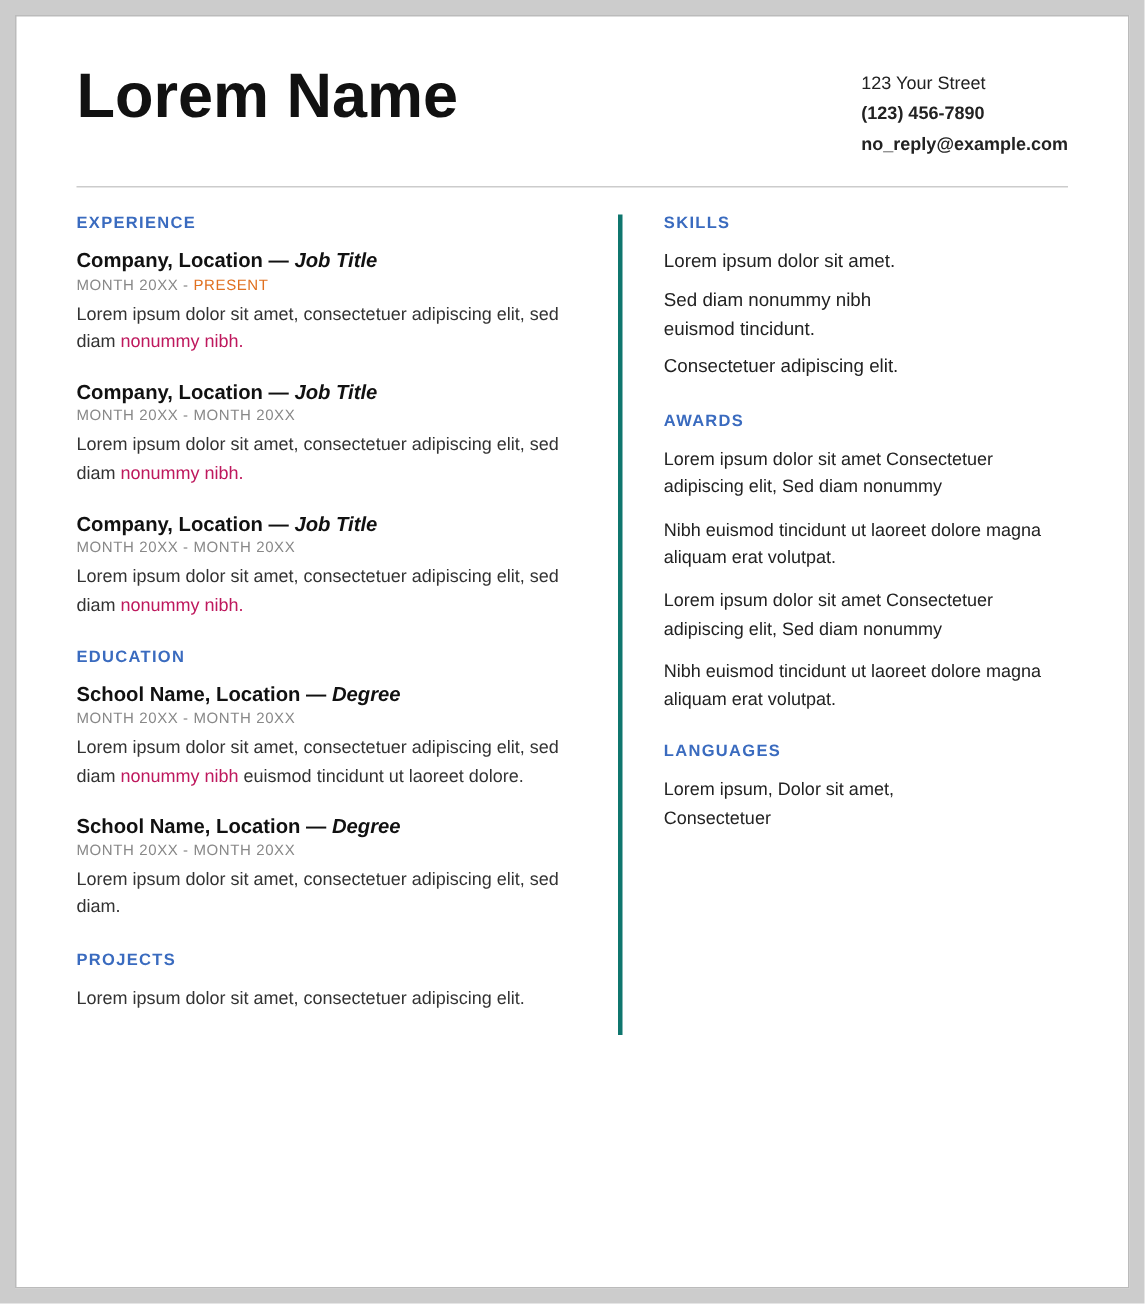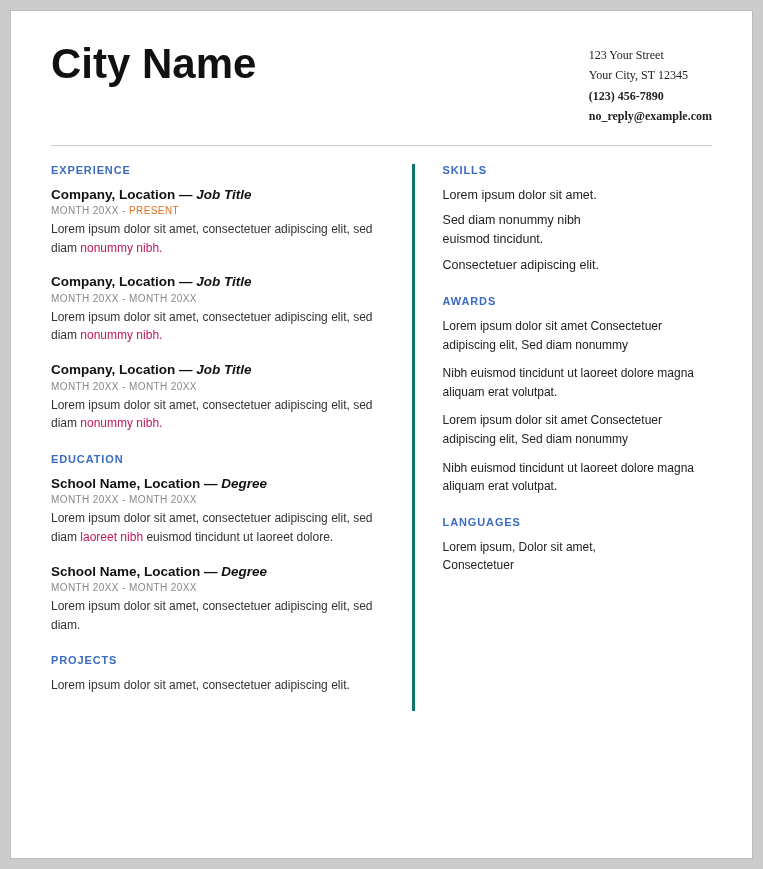--- a/index.html
+++ b/index.html
@@ -38,21 +38,20 @@
       font-size: 12px;
       color: #555;
       margin-top: 6px;
     }
     .header-right {
       text-align: left;
       font-size: 12px;
       color: #222;
       line-height: 1.7;
       margin-top: 4px;
-      font-family: Liberation Serif, serif;
     }
     .header-right .phone {
       font-weight: bold;
     }
     .header-right .email {
       font-weight: bold;
     }
     .two-col {
       display: flex;
       gap: 0;
@@ -129,25 +128,24 @@
       line-height: 1.55;
     }
   </style>
 </head>
 <body>
 
 <div class="resume-page">
 
   <div class="header-section">
     <div class="header-left">
-      <h1>City Name</h1>
+      <h1>Lorem Name</h1>
     </div>
     <div class="header-right">
       <div>123 Your Street</div>
-      <div>Your City, ST 12345</div>
       <div class="phone">(123) 456-7890</div>
       <div class="email">no_reply@example.com</div>
     </div>
   </div>
 
   <div class="two-col">
 
     <div class="col-left">
 
       <div class="section-title">EXPERIENCE</div>
@@ -178,21 +176,21 @@
         <div class="entry-desc">Lorem ipsum dolor sit amet, consectetuer adipiscing elit, sed diam <span class="highlight">nonummy nibh.</span></div>
       </div>
 
       <div class="section-title">EDUCATION</div>
 
       <div class="entry">
         <div class="entry-title">
           <span>School Name, Location</span> — <em>Degree</em>
         </div>
         <div class="entry-date">MONTH 20XX - MONTH 20XX</div>
-        <div class="entry-desc">Lorem ipsum dolor sit amet, consectetuer adipiscing elit, sed diam <span class="highlight">laoreet nibh</span> euismod tincidunt ut laoreet dolore.</div>
+        <div class="entry-desc">Lorem ipsum dolor sit amet, consectetuer adipiscing elit, sed diam <span class="highlight">nonummy nibh</span> euismod tincidunt ut laoreet dolore.</div>
       </div>
 
       <div class="entry">
         <div class="entry-title">
           <span>School Name, Location</span> — <em>Degree</em>
         </div>
         <div class="entry-date">MONTH 20XX - MONTH 20XX</div>
         <div class="entry-desc">Lorem ipsum dolor sit amet, consectetuer adipiscing elit, sed diam.</div>
       </div>
 

